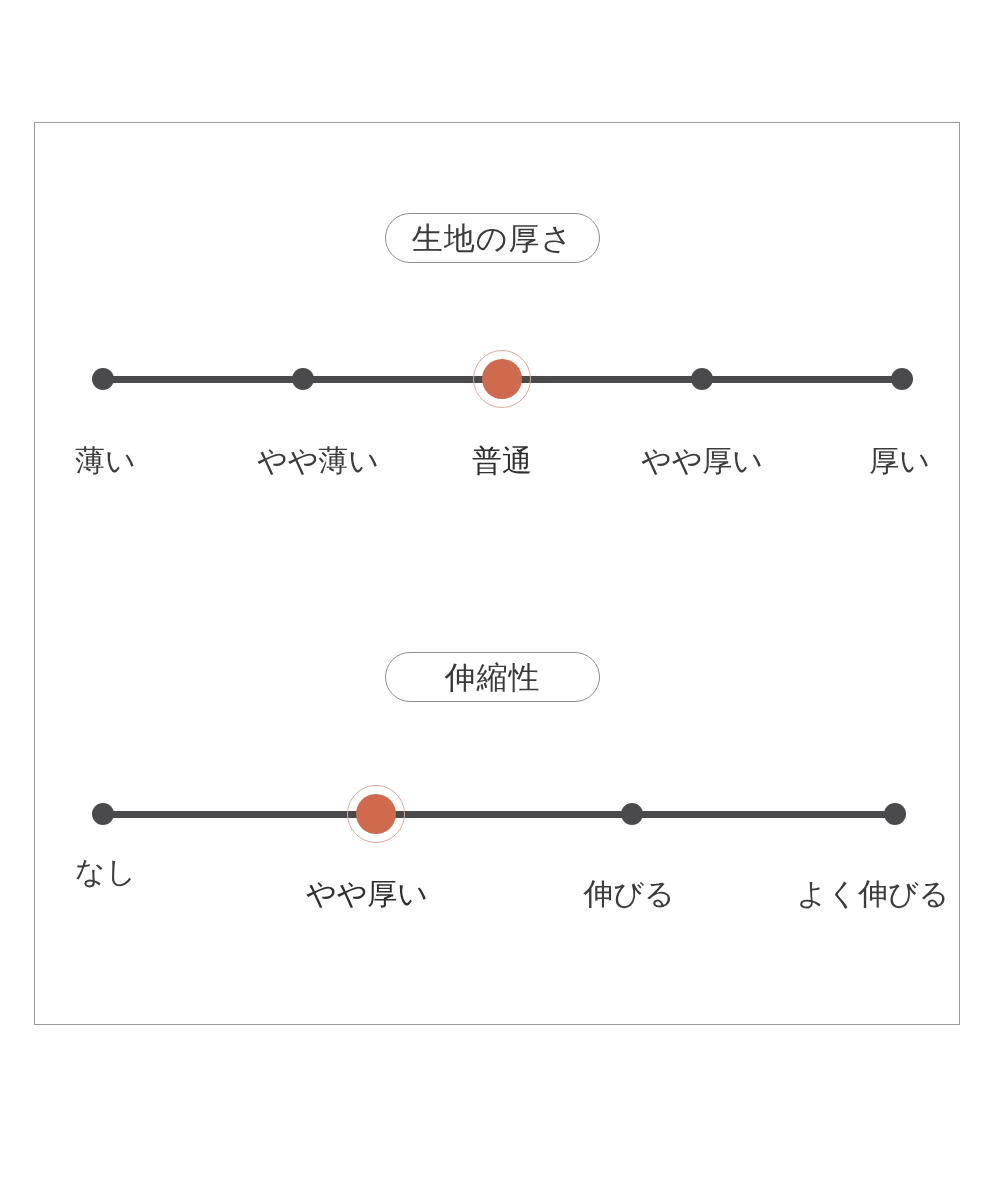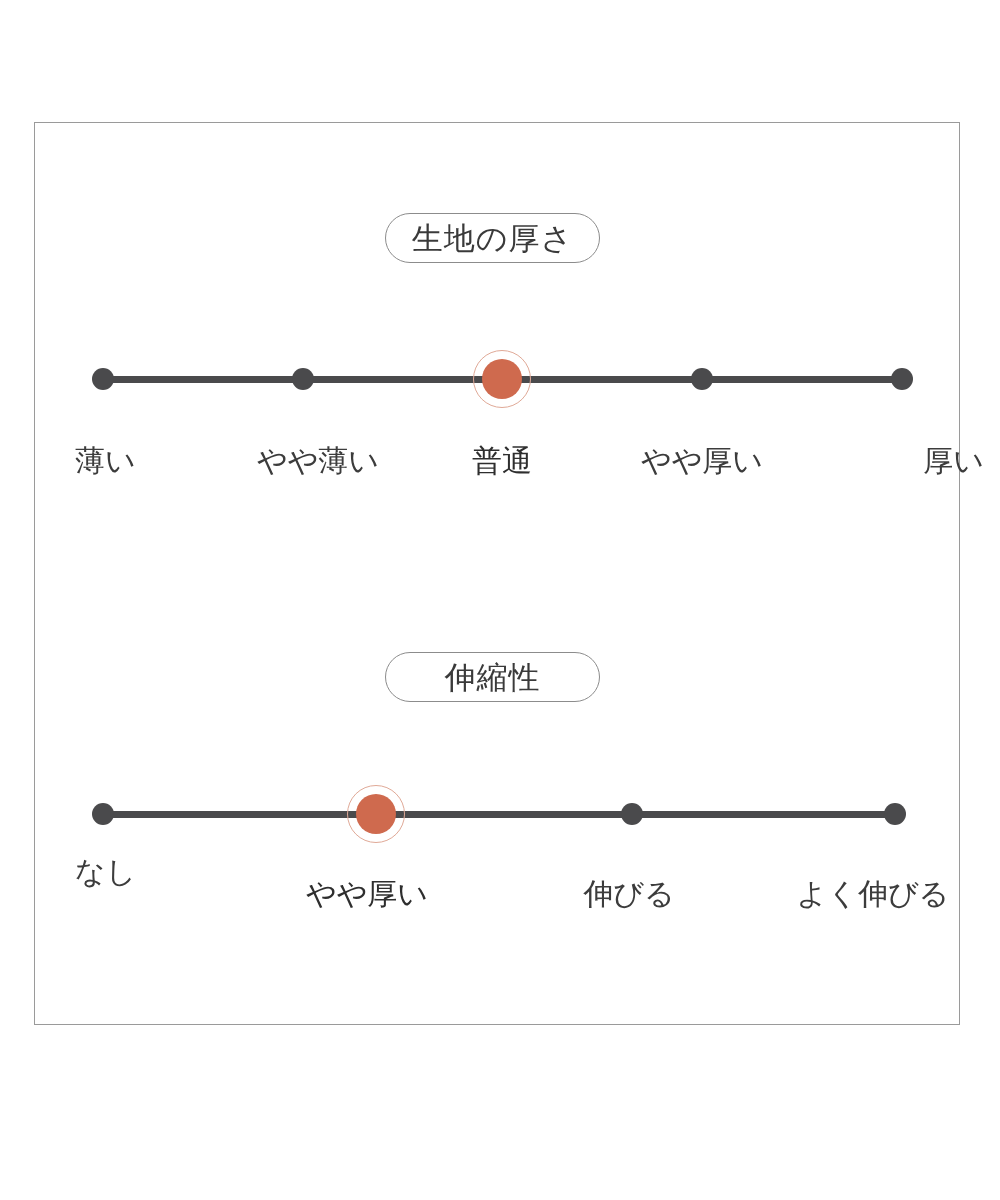--- a/index.html
+++ b/index.html
@@ -159,21 +159,21 @@
       <div class="dot-ring" style="left:502px;"></div>
       <div class="dot active" style="left:502px;"></div>
       <div class="dot" style="left:702px;"></div>
       <div class="dot" style="left:902px;"></div>
     </div>
 
     <div class="scale-label edge-left" style="left:103px; top:446px;">薄い</div>
     <div class="scale-label" style="left:318px; top:446px;">やや薄い</div>
     <div class="scale-label selected" style="left:502px; top:446px;">普通</div>
     <div class="scale-label" style="left:702px; top:446px;">やや厚い</div>
-    <div class="scale-label edge-right" style="left:956px; top:446px;">厚い</div>
+    <div class="scale-label edge-right" style="left:902px; top:446px;">厚い</div>
   </div>
 
   <div class="section section-stretch">
 
     <div class="pill" id="pill-stretch" style="left:385px; top:652px; width:215px;align-items:center;">
       <span class="pill-label">伸縮性</span>
     </div>
 
     <div class="slider" id="slider-stretch" style="left:0px; top:784px; width:1000px;">
       <div class="slider-track" style="left:103px; width:792px;"></div>

